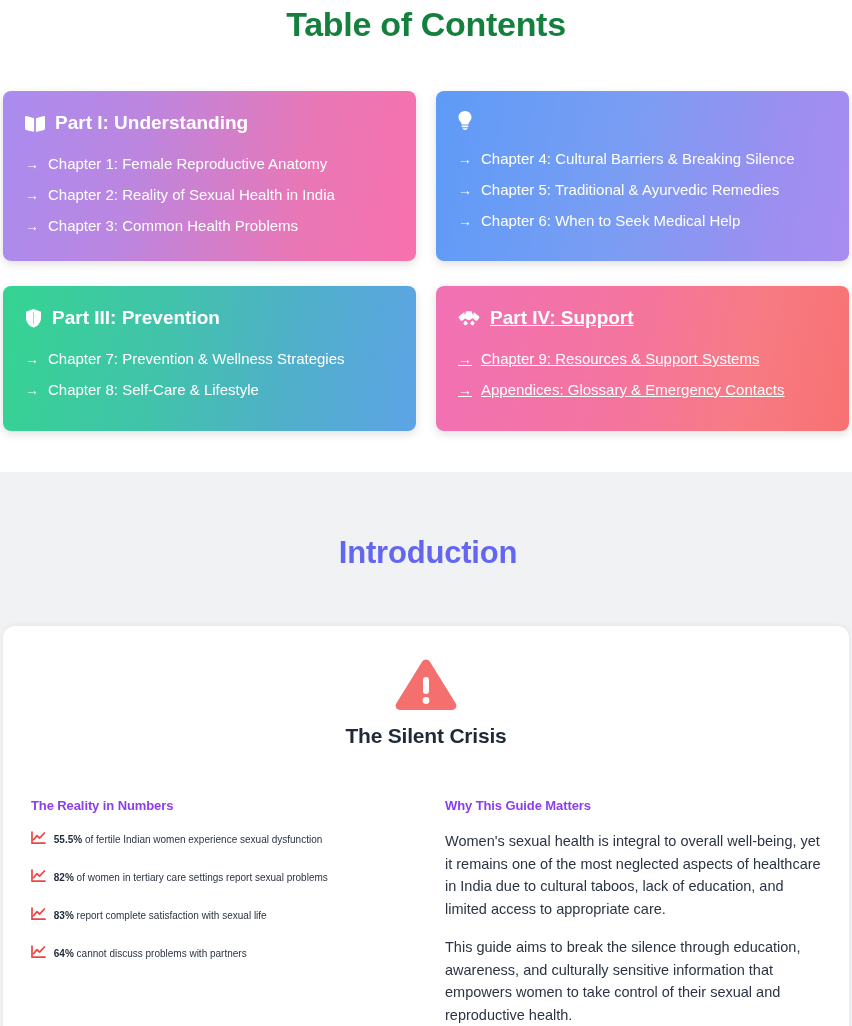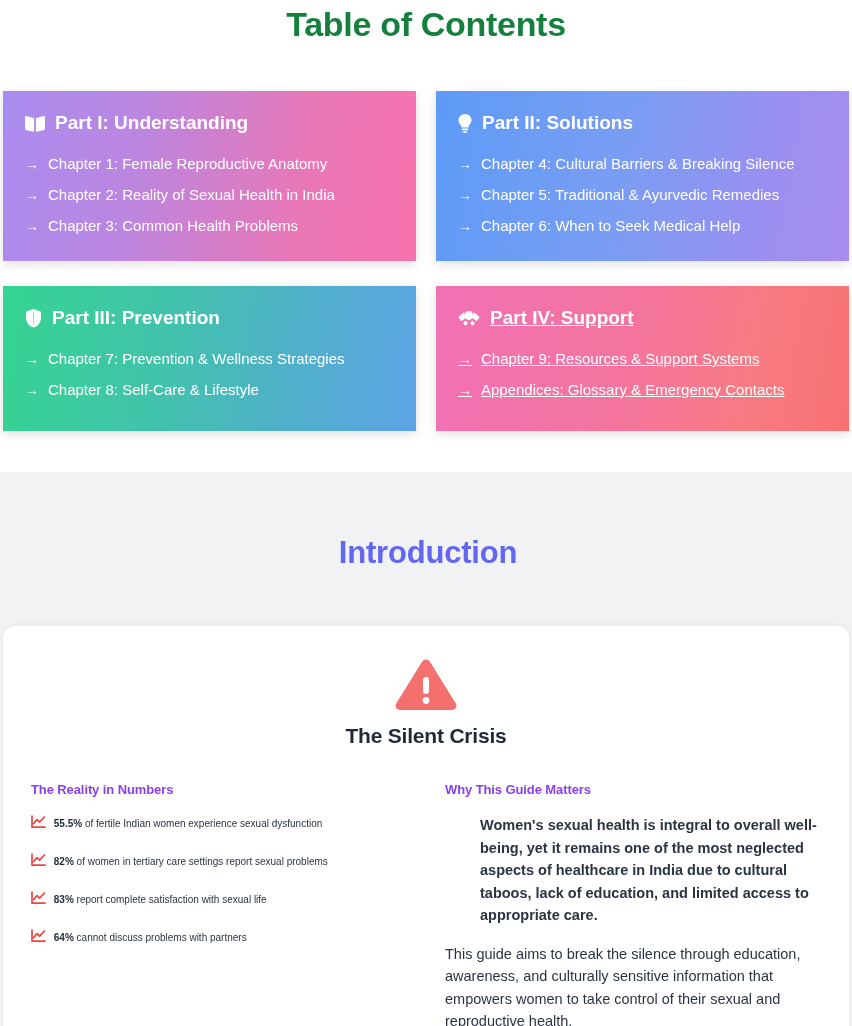--- a/index.html
+++ b/index.html
@@ -30,21 +30,21 @@
 
   .toc-grid {
     display: grid;
     grid-template-columns: 1fr 1fr;
     column-gap: 20px;
     row-gap: 25px;
     padding: 47px 3px 0 3px;
   }
 
   .toc-card {
-    border-radius: 0;
+    border-radius: 8px;
     padding: 20px 22px 22px 22px;
     color: #ffffff;
     box-shadow: 0 3px 10px rgba(0,0,0,0.13);
     min-height: 170px;
   }
   .toc-card.short { min-height: 145px; }
 
   .card-1 { background: linear-gradient(100deg, #a98cf0 0%, #bb86e0 32%, #e977b6 72%, #f871ad 100%); }
   .card-2 { background: linear-gradient(100deg, #5d9bf7 0%, #7a9df3 45%, #9b8ff0 80%, #a98cf0 100%); }
   .card-3 { background: linear-gradient(100deg, #35d491 0%, #42c2ac 40%, #4fb0c8 68%, #5da3e6 100%); }
@@ -97,21 +97,21 @@
     padding: 32px 28px 0 28px;
     min-height: 430px;
   }
 
   .crisis-block { text-align: center; }
   .warn-icon { margin: 0 auto 12px auto; width: 62px; height: 54px; display: block; }
   .crisis-title {
     font-size: 21px;
     font-weight: bold;
     color: #1f2937;
-    margin-bottom: 34px;
+    margin-bottom: 50px;
     letter-spacing: -0.2px;
   }
 
   .two-col {
     display: grid;
     grid-template-columns: 1fr 1fr;
     column-gap: 38px;
   }
 
   .col-head {
@@ -130,21 +130,21 @@
   }
   .stat-item .stat-num { font-weight: bold; color: #1f2937; }
   .chart-ic { display: inline-block; vertical-align: -2px; margin-right: 5px; }
 
   .body-para {
     font-size: 14.5px;
     line-height: 22.5px;
     color: #2b3443;
     margin-bottom: 16px;
   }
-  .body-para.first { font-weight: 700; margin-left: 35px; }
+  .body-para.first { font-weight: 400; }
 </style>
 </head>
 <body>
 
 <section class="toc-section">
 
   <h1 class="page-title">Table of Contents</h1>
 
   <div class="toc-grid">
 
@@ -174,21 +174,20 @@
 
     <div class="toc-card card-2">
       <div class="card-head">
         <span class="icon">
           <svg width="14" height="19" viewBox="0 0 14 19" fill="#ffffff">
             <path d="M7 0C3.4 0 0.5 2.8 0.5 6.3c0 2.1 1.1 3.6 2.1 4.8 0.5 0.6 0.9 1.2 0.9 1.8v0.6h7v-0.6c0-0.6 0.4-1.2 0.9-1.8 1-1.2 2.1-2.7 2.1-4.8C13.5 2.8 10.6 0 7 0z"></path>
             <rect x="3.6" y="14.6" width="6.8" height="1.7" rx="0.8"></rect>
             <path d="M4.4 17.3h5.2c-0.3 1-1.3 1.7-2.6 1.7S4.7 18.3 4.4 17.3z"></path>
           </svg>
         </span>
-        <span>Part II: Solutions</span>
       </div>
       <div class="chapter-row">
         <span class="arrow-ic">→</span>
         <span>Chapter 4: Cultural Barriers &amp; Breaking Silence</span>
       </div>
       <div class="chapter-row">
         <span class="arrow-ic">→</span>
         <span>Chapter 5: Traditional &amp; Ayurvedic Remedies</span>
       </div>
       <div class="chapter-row">

